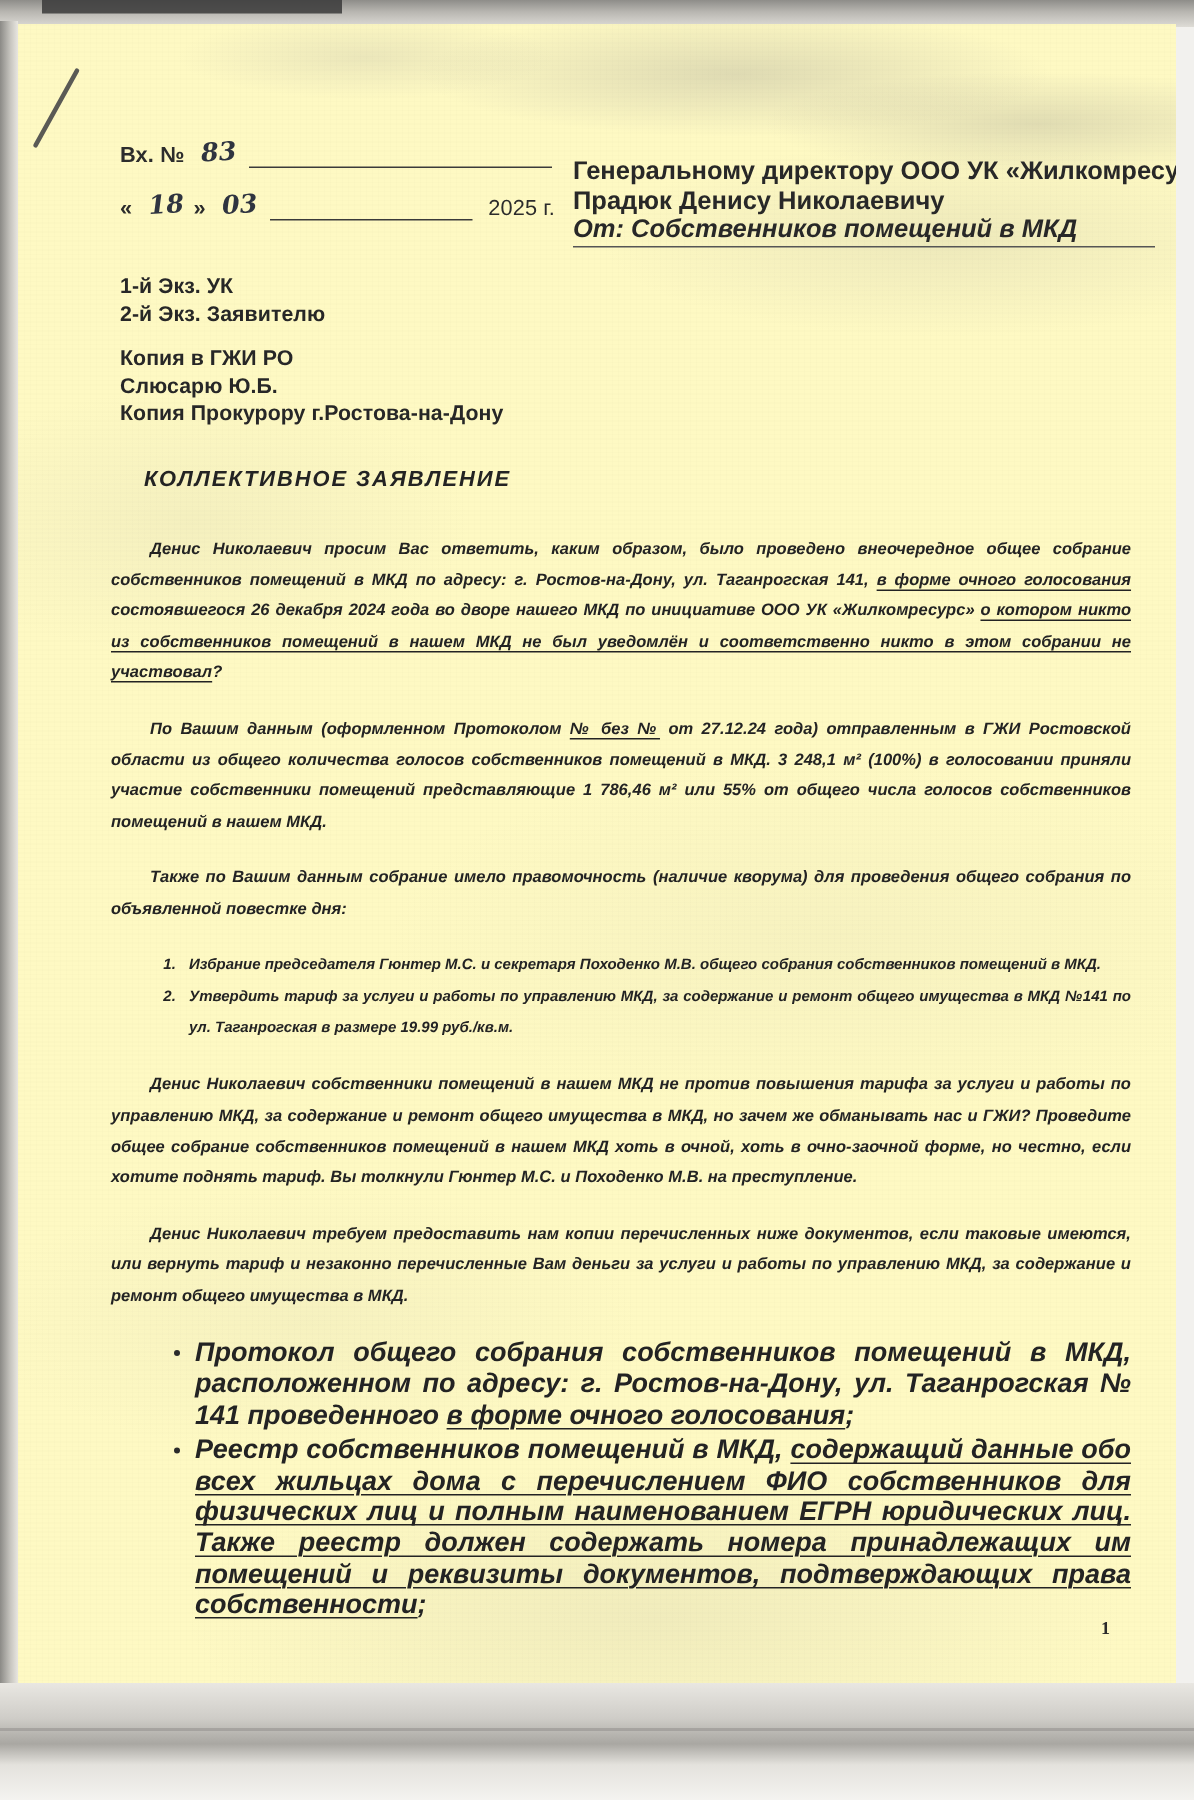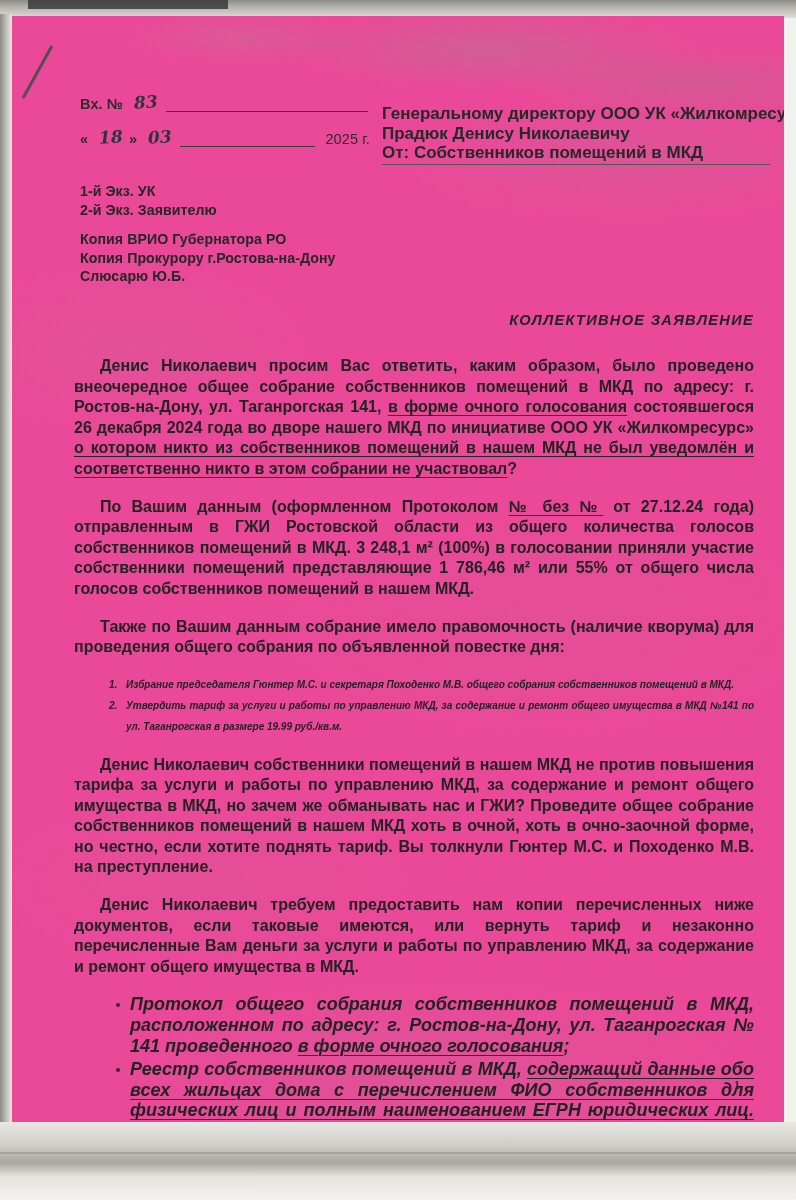--- a/index.html
+++ b/index.html
@@ -31,21 +31,21 @@
     position:absolute;left:0;bottom:0;width:796px;height:78px;
     background:linear-gradient(180deg,#e9e7e2 0%,#cfcdc8 30%,#a9a7a2 52%,#e4e2dd 70%,#f4f3f0 100%);
   }
   .bed-bottom:after{
     content:"";position:absolute;left:0;top:30px;width:796px;height:2px;
     background:#9b9995;opacity:.7;
   }
   
   .paper{
     position:absolute;left:12px;top:16px;width:772px;height:1108px;
-    background:#ec4899;
+    background:#fef9c3;
     overflow:hidden;
   }
   
   .grime{position:absolute;inset:0;pointer-events:none;
     background:
       radial-gradient(ellipse 300px 60px at 62% 3%, rgba(150,148,142,.30), rgba(0,0,0,0) 70%),
       radial-gradient(ellipse 260px 50px at 88% 6%, rgba(140,138,132,.26), rgba(0,0,0,0) 70%),
       radial-gradient(ellipse 180px 40px at 30% 2%, rgba(160,158,152,.20), rgba(0,0,0,0) 70%),
       radial-gradient(ellipse 320px 90px at 80% 13%, rgba(150,148,142,.16), rgba(0,0,0,0) 72%),
       radial-gradient(ellipse 250px 120px at 15% 30%, rgba(160,158,152,.10), rgba(0,0,0,0) 75%),
@@ -78,31 +78,31 @@
   }
   .rule{flex:1;border-bottom:1.4px solid #3a3a3a;height:14px;margin:0 2px;}
   .yr{padding-left:8px;white-space:nowrap;font-weight:400;}
 
   .copies{position:absolute;left:68px;top:166px;color:#272727;font-size:14.2px;
     font-weight:700;line-height:18.6px;letter-spacing:.05px;}
   .copies .gap{height:11px;}
 
   .addr{position:absolute;left:370px;top:88px;width:388px;color:#282828;}
   .addr .l{font-size:17px;font-weight:700;line-height:19.5px;letter-spacing:0;white-space:nowrap;}
-  .addr .l.it{}
+  .addr .l.it{font-style:italic;}
   .addr .u{border-bottom:1.2px solid #555;display:block;padding-bottom:1px;margin-bottom:3px;}
 
   
   .body{position:absolute;left:62px;top:296px;width:680px;color:#232323;}
   h1.title{
-    font-size:14.6px;font-weight:700;font-style:italic;text-align:right;
+    font-size:14.6px;font-weight:700;font-style:italic;text-align:left;
     letter-spacing:1.3px;margin:0 0 28px 0;padding-left:22px;
   }
   p.para{
-    font-size:16px;font-weight:700;line-height:20.6px;
+    font-size:11px;font-style:italic;font-weight:700;line-height:20.6px;
     text-align:justify;margin:0 0 17px 0;text-indent:26px;
     letter-spacing:.02px;
   }
   u.ul{text-decoration:underline;text-underline-offset:2.5px;text-decoration-thickness:1.3px;}
   ol.agenda{margin:0 0 17px 0;padding:0 0 0 46px;}
   ol.agenda li{
     font-size:10px;font-style:italic;font-weight:700;line-height:20.6px;
     text-align:justify;margin-bottom:1px;padding-left:6px;
   }
   ul.docs{margin:0;padding:0 0 0 42px;list-style:none;}
@@ -153,23 +153,23 @@
           <span class="hand">03</span>
           <span class="rule"></span>
           <span class="yr">2025 г.</span>
         </div>
       </div>
 
       <div class="copies">
         <div>1-й Экз. УК</div>
         <div>2-й Экз. Заявителю</div>
         <div class="gap"></div>
-        <div>Копия ВРИО Губернатора РО</div>
+        <div>Копия в ГЖИ РО</div>
+        <div>Слюсарю Ю.Б.</div>
         <div>Копия Прокурору г.Ростова-на-Дону</div>
-        <div>Слюсарю Ю.Б.</div>
       </div>
 
       <div class="addr">
         <div class="l">Генеральному директору ООО УК «Жилкомресурс»</div>
         <div class="l">Прадюк Денису Николаевичу</div>
         <div class="l it u">От: Собственников помещений в МКД</div>
       </div>
     </div>
 
     <div class="body">

